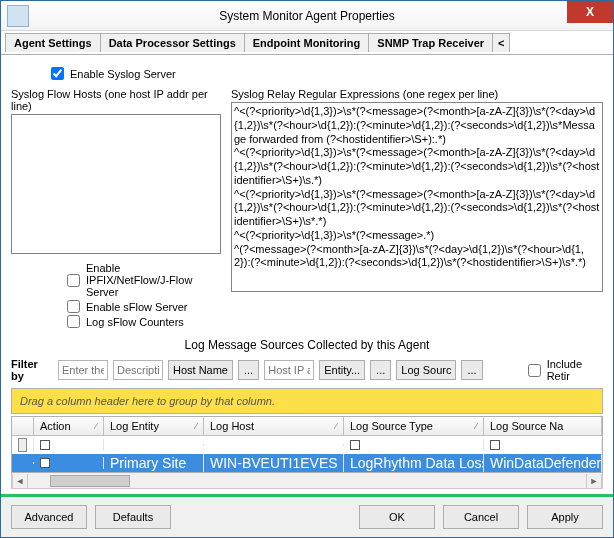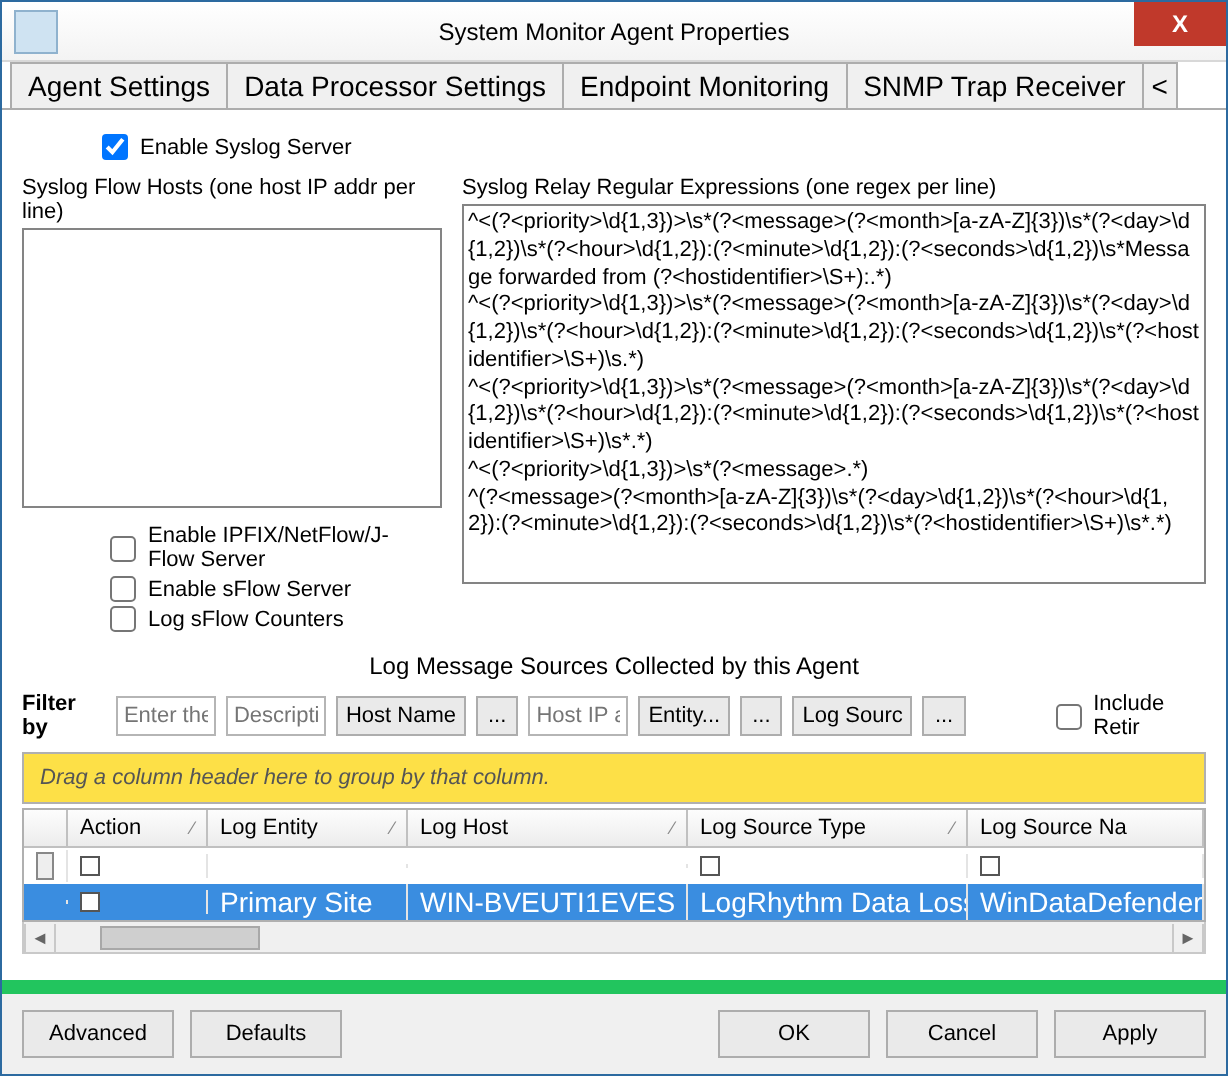--- a/index.html
+++ b/index.html
@@ -3,36 +3,36 @@
 <meta charset="utf-8">
 <style>
 * { box-sizing: border-box; margin: 0; padding: 0; font-family: "Segoe UI", Tahoma, sans-serif; font-size: 11px; }
 html, body { width: 614px; height: 538px; background: #fff; }
 .window { width: 614px; height: 538px; border: 1px solid #2c6aa0; display: flex; flex-direction: column; background: #f0f0f0; }
 .titlebar { height: 30px; background: linear-gradient(#fff, #f3f3f3); display: flex; align-items: center; position: relative; border-bottom: 1px solid #d8d8d8; }
 .titlebar .appicon { width: 22px; height: 22px; margin-left: 6px; background: #cfe3f2; border: 1px solid #8fb2ce; display: inline-block; }
 .titlebar .title { position: absolute; left: 0; right: 0; text-align: center; font-size: 12px; color: #000; }
 .titlebar .close { position: absolute; right: 0; top: 0; width: 46px; height: 22px; background: #c0392b; color: #fff; display: flex; align-items: center; justify-content: center; font-size: 12px; font-weight: bold; cursor: pointer; }
 .tabbar { display: flex; align-items: center; background: #fff; border-bottom: 1px solid #adadad; height: 24px; padding-left: 4px; }
-.tab { padding: 3px 8px; border: 1px solid #adadad; border-bottom: none; margin-right: -1px; background: #f0f0f0; cursor: pointer; white-space: nowrap; font-size: 14px; }
+.tab { padding: 3px 8px; border: 1px solid #adadad; border-bottom: none; margin-right: -1px; background: #f0f0f0; cursor: pointer; white-space: nowrap; font-size: 11px; font-weight: bold; }
 .tab.active { background: #fff; position: relative; top: 1px; }
 .tab.nav { width: 18px; text-align: center; padding: 3px 2px; }
 .content { flex: 1; background: #fff; padding: 8px 10px 0 10px; display: flex; flex-direction: column; overflow: hidden; }
 .chk-row { display: flex; align-items: center; margin: 4px 0 8px 0; padding-left: 40px; }
 .chk-row input { margin-right: 6px; }
 .two-col { display: flex; gap: 10px; }
 .col { display: flex; flex-direction: column; }
 .col.left { width: 210px; }
 .col.right { flex: 1; }
 .lbl { font-size: 11px; margin-bottom: 2px; }
 .textarea { border: 1px solid #848484; background: #fff; font-family: Tahoma, sans-serif; font-size: 11px; padding: 2px; resize: none; overflow: hidden; }
 .ta-left { height: 140px; }
 .ta-right { height: 190px; line-height: 1.25; word-break: break-all; white-space: pre-wrap; }
 .subchecks { margin-top: 6px; }
-.subchecks .chk-row { margin: 2px 4px; }
+.subchecks .chk-row { margin: 2px 16px; }
 .indent { margin-left: 22px; }
 .section-title { text-align: center; font-size: 12px; margin: 8px 0 6px 0; }
 .filterbar { display: flex; align-items: center; gap: 5px; margin-bottom: 6px; flex-wrap: nowrap; overflow: hidden; }
 .filterbar .flabel { font-weight: bold; margin-right: 2px; }
 .filterbar input.fbox { border: 1px solid #b5b5b5; height: 20px; padding: 1px 3px; color: #888; width: 50px; background: #fff; }
 .btn-sm { height: 20px; border: 1px solid #adadad; background: #eaeaea; padding: 0 4px; cursor: pointer; white-space: nowrap; }
 .btn-dots { width: 22px; text-align: center; }
 .grid-group { background: #fde047; border: 1px solid #b0b0b0; padding: 6px 8px; color: #555; font-style: italic; margin-bottom: 2px; }
 .grid { border: 1px solid #b0b0b0; background: #fff; }
 .grid-head { display: flex; background: linear-gradient(#fdfdfd,#ececec); border-bottom: 1px solid #c0c0c0; }
@@ -41,21 +41,21 @@
 .grid-row { display: flex; height: 18px; align-items: center; }
 .gc { border-right: 1px solid #e4e4e4; padding: 1px 6px; font-size: 14px; white-space: nowrap; overflow: hidden; display: flex; align-items: center; }
 .grid-row.sel { background: #3a8de0; color: #fff; }
 .tinychk { width: 10px; height: 10px; border: 1px solid #555; display: inline-block; background: #fff; }
 .tinychk.hdr { background: #fff; }
 .rowmark { width: 16px; height: 14px; border: 1px solid #888; background: #eee; display: inline-block; }
 .hscroll { height: 16px; background: #f0f0f0; border: 1px solid #c9c9c9; border-top: none; display: flex; align-items: center; }
 .hscroll .tray { flex: 1; position: relative; height: 14px; }
 .hscroll .thumb { position: absolute; left: 22px; top: 1px; width: 80px; height: 12px; background: #cfcfcf; border: 1px solid #a8a8a8; }
 .hscroll .arrow { width: 16px; height: 14px; border-left: 1px solid #c9c9c9; border-right: 1px solid #c9c9c9; display: flex; align-items: center; justify-content: center; color: #666; font-size: 9px; }
-.footer { display: flex; align-items: center; padding: 8px 10px; gap: 8px; border-top: 7px solid #22c55e; background: #f0f0f0; }
+.footer { display: flex; align-items: center; padding: 8px 10px; gap: 8px; border-top: 3px solid #22c55e; background: #f0f0f0; }
 .footer .spacer { flex: 1; }
 .btn { height: 24px; min-width: 76px; border: 1px solid #adadad; background: #eaeaea; cursor: pointer; font-size: 11px; }
 .c-action{width:70px}.c-logentity{width:100px}.c-loghost{width:140px}.c-logsrctype{width:140px}.c-logsrcname{flex:1}
 .c0{width:22px;justify-content:center}
 </style>
 </head>
 <body>
 
 <div class="window">
   <div class="titlebar">

